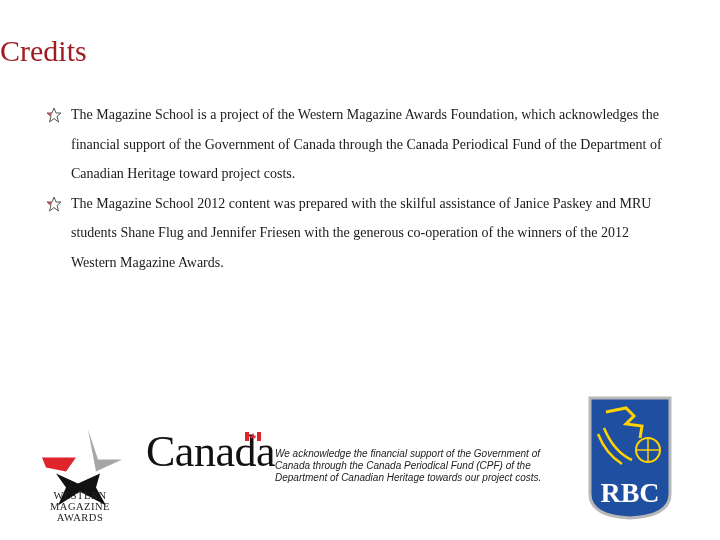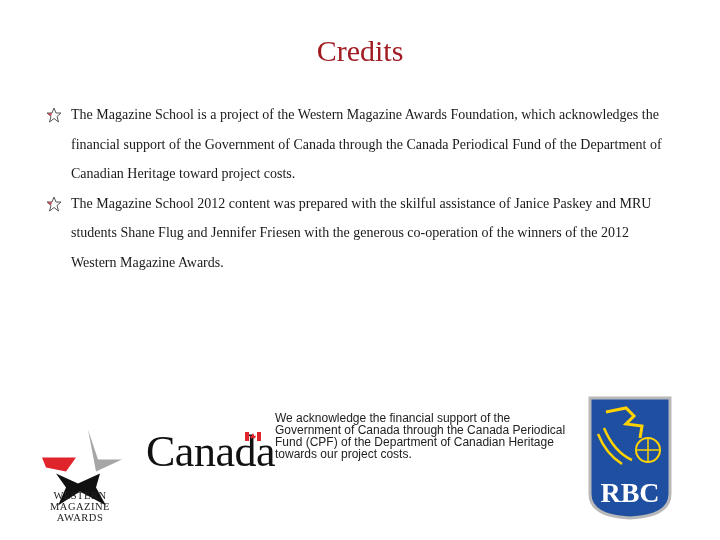--- a/index.html
+++ b/index.html
@@ -1,25 +1,25 @@
 <!DOCTYPE html>
 <html><head>
 <meta charset="utf-8">
 <style>
   html, body { margin:0; padding:0; }
   body { width:720px; height:540px; background:#ffffff; position:relative; overflow:hidden; font-family:"DejaVu Serif", serif; }
-  .title { position:absolute; top:34px; left:0; width:720px; text-align:center; color:#a01c22; font-family:"Liberation Serif", serif; font-size:30px; }
+  .title { position:absolute; top:34px; left:0; width:720px; color:#a01c22; font-family:"Liberation Serif", serif; font-size:30px; }
   .bullets { position:absolute; left:46px; top:100px; width:630px; }
   .bullet { position:relative; padding-left:25px; font-family:"Liberation Serif", serif; font-size:14px; line-height:29.5px; color:#1a1a1a; margin-bottom:0px; }
   .bullet .star { position:absolute; left:0; top:7px; width:16px; height:16px; }
   .logo-wma { position:absolute; left:36px; top:410px; width:88px; height:115px; }
   .wma-text { position:absolute; left:30px; top:490px; width:100px; text-align:center; font-family:"Liberation Serif", serif; font-size:10.5px; line-height:11px; letter-spacing:0.5px; color:#222; }
   .canada { position:absolute; left:146px; top:426px; font-family:"Liberation Serif", serif; font-size:44px; color:#111; letter-spacing:-0.5px; }
   .canada-flag { position:absolute; left:245px; top:432px; width:16px; height:9px; }
-  .ack { position:absolute; left:275px; top:412px; width:300px; font-family:"Liberation Sans", sans-serif; font-size:12px; line-height:12px; color:#222; }
+  .ack { position:absolute; left:275px; top:448px; width:300px; font-family:"Liberation Sans", sans-serif; font-size:10px; line-height:12px; color:#222;font-style:italic; }
   .rbc { position:absolute; left:586px; top:394px; width:88px; height:126px; }
 </style>
 </head>
 <body>
 
 <div class="title">Credits</div>
 
 <div class="bullets">
   <div class="bullet">
     <svg class="star" viewBox="0 0 16 16">

